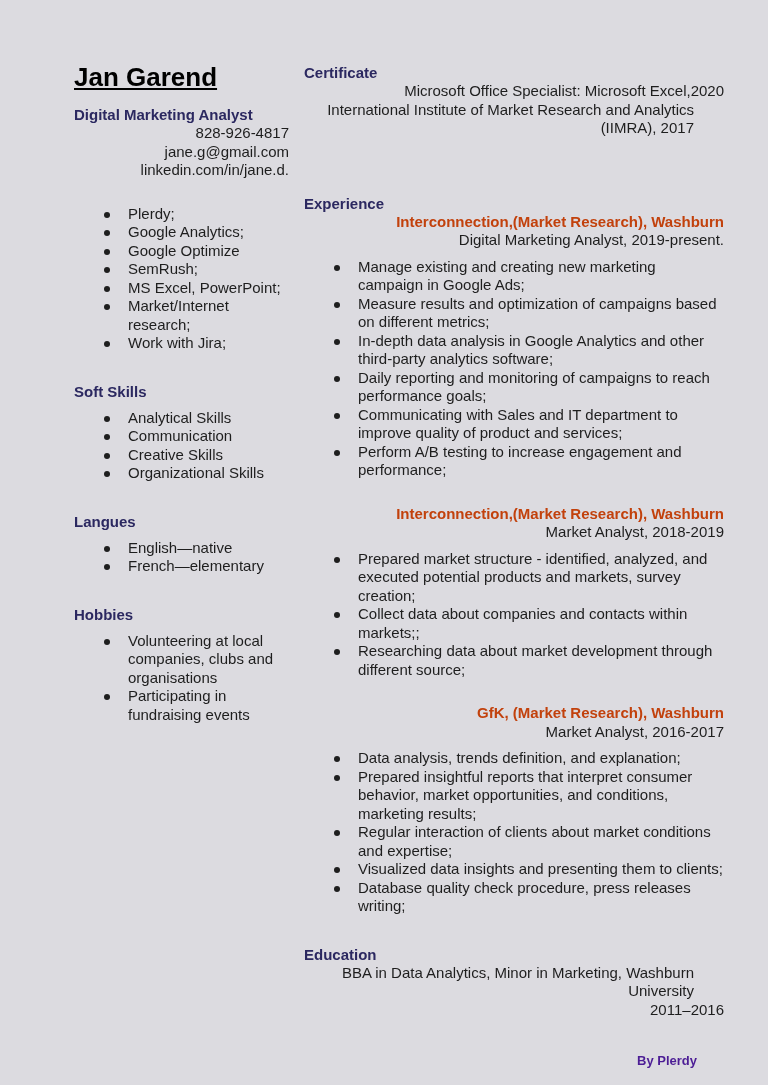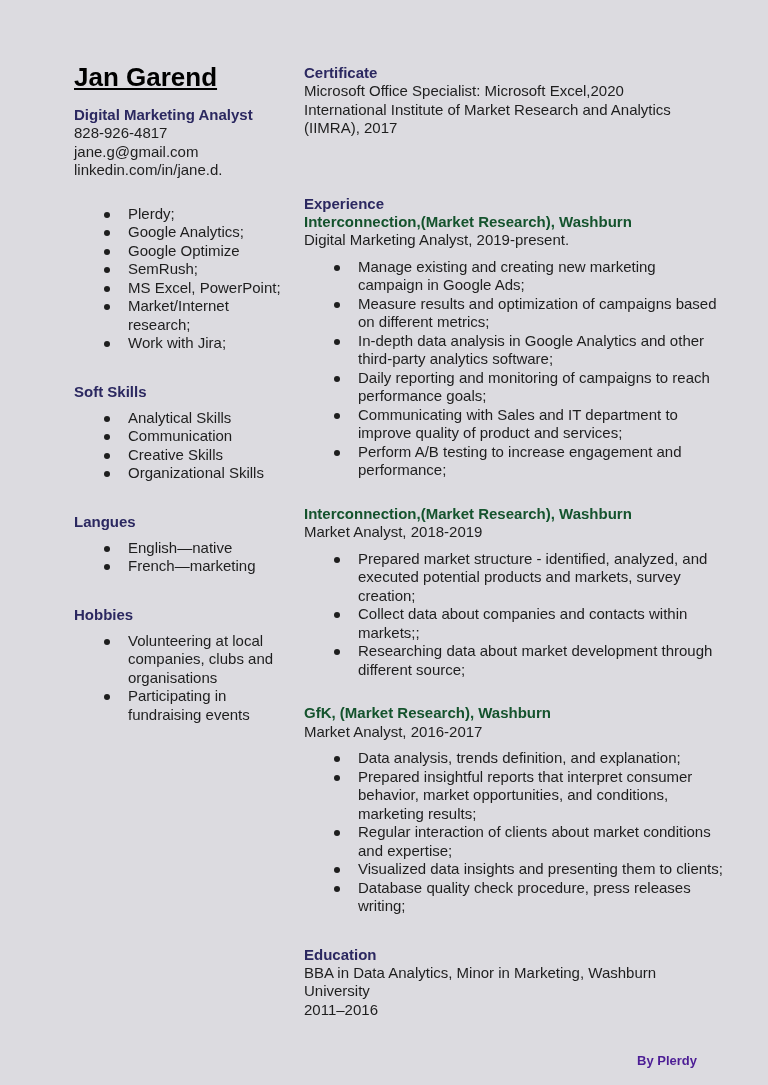--- a/index.html
+++ b/index.html
@@ -8,22 +8,22 @@
       background: #dcdbe0;
       font-family: "Liberation Sans", sans-serif;
       color: #1e1e1e;
       position: relative;
       overflow: hidden;
     }
     .col-left { position: absolute; left: 74px; top: 62px; width: 215px; }
     .col-right { position: absolute; left: 304px; top: 64px; width: 420px; }
     .name { font-size: 26px; font-weight: bold; color: #000000; margin: 0 0 14px 0; line-height: 30px; text-decoration: underline; }
     .h { font-size: 15px; font-weight: bold; color: #2b2860; line-height: 18px; margin: 0; }
-    .t { font-size: 15px; line-height: 18.5px; margin: 0; }
-    .b { font-weight: bold; color: #14532d; }
+    .t { font-size: 15px; line-height: 18.5px; margin: 0; text-align: right; }
+    .b { font-weight: bold; color: #c2410c; }
     ul { margin: 8px; padding: 0 0 0 46px; list-style: none; }
     li { position: relative; font-size: 15px; line-height: 18.5px; }
     li::before { content: ""; position: absolute; left: -24px; top: 7px; width: 6px; height: 6px; border-radius: 50%; background: #1e1e1e; }
     .gap-s { height: 17px; }
     .gap-m { height: 22px; }
     .gap-l { height: 57px; }
     .credit { position: absolute; left: 637px; top: 1053px; font-size: 13px; font-weight: bold; color: #4c1d95; }
   </style>
 </head>
 <body>
@@ -57,21 +57,21 @@
       <li>Creative Skills</li>
       <li>Organizational Skills</li>
     </ul>
   </section>
   <div class="gap-m"></div>
 
   <section>
     <p class="h">Langues</p>
     <ul>
       <li>English—native</li>
-      <li>French—marketing</li>
+      <li>French—elementary</li>
     </ul>
   </section>
   <div class="gap-m"></div>
 
   <section>
     <p class="h">Hobbies</p>
     <ul style="width:165px">
       <li>Volunteering at local companies, clubs and organisations</li>
       <li>Participating in fundraising events</li>
     </ul>

